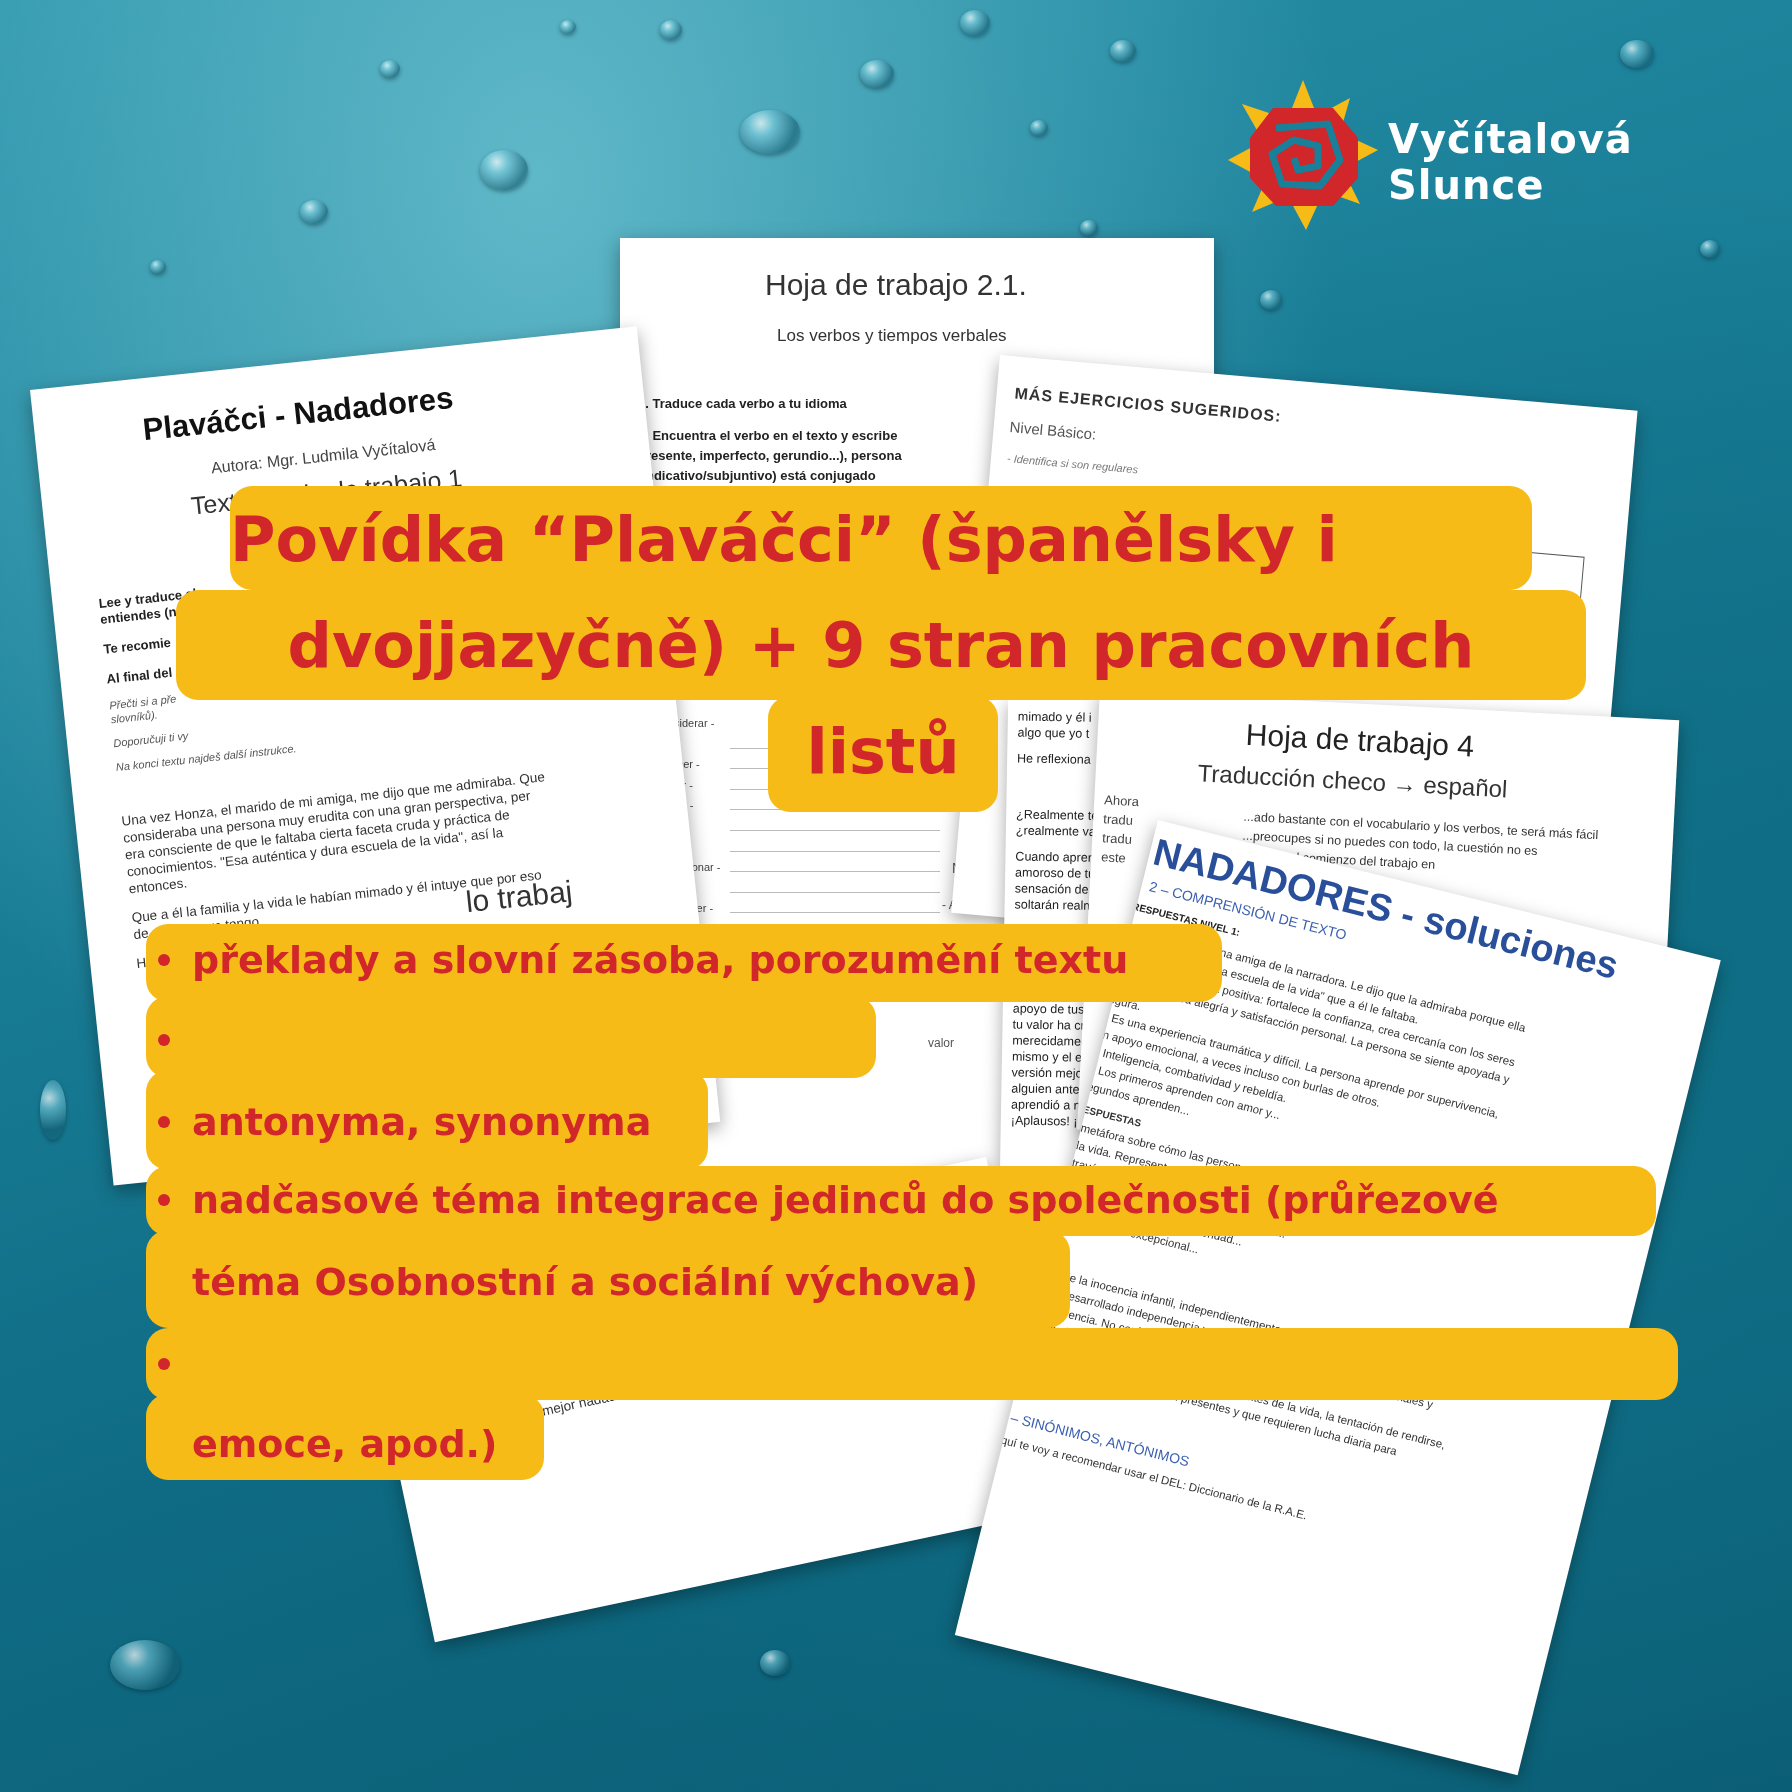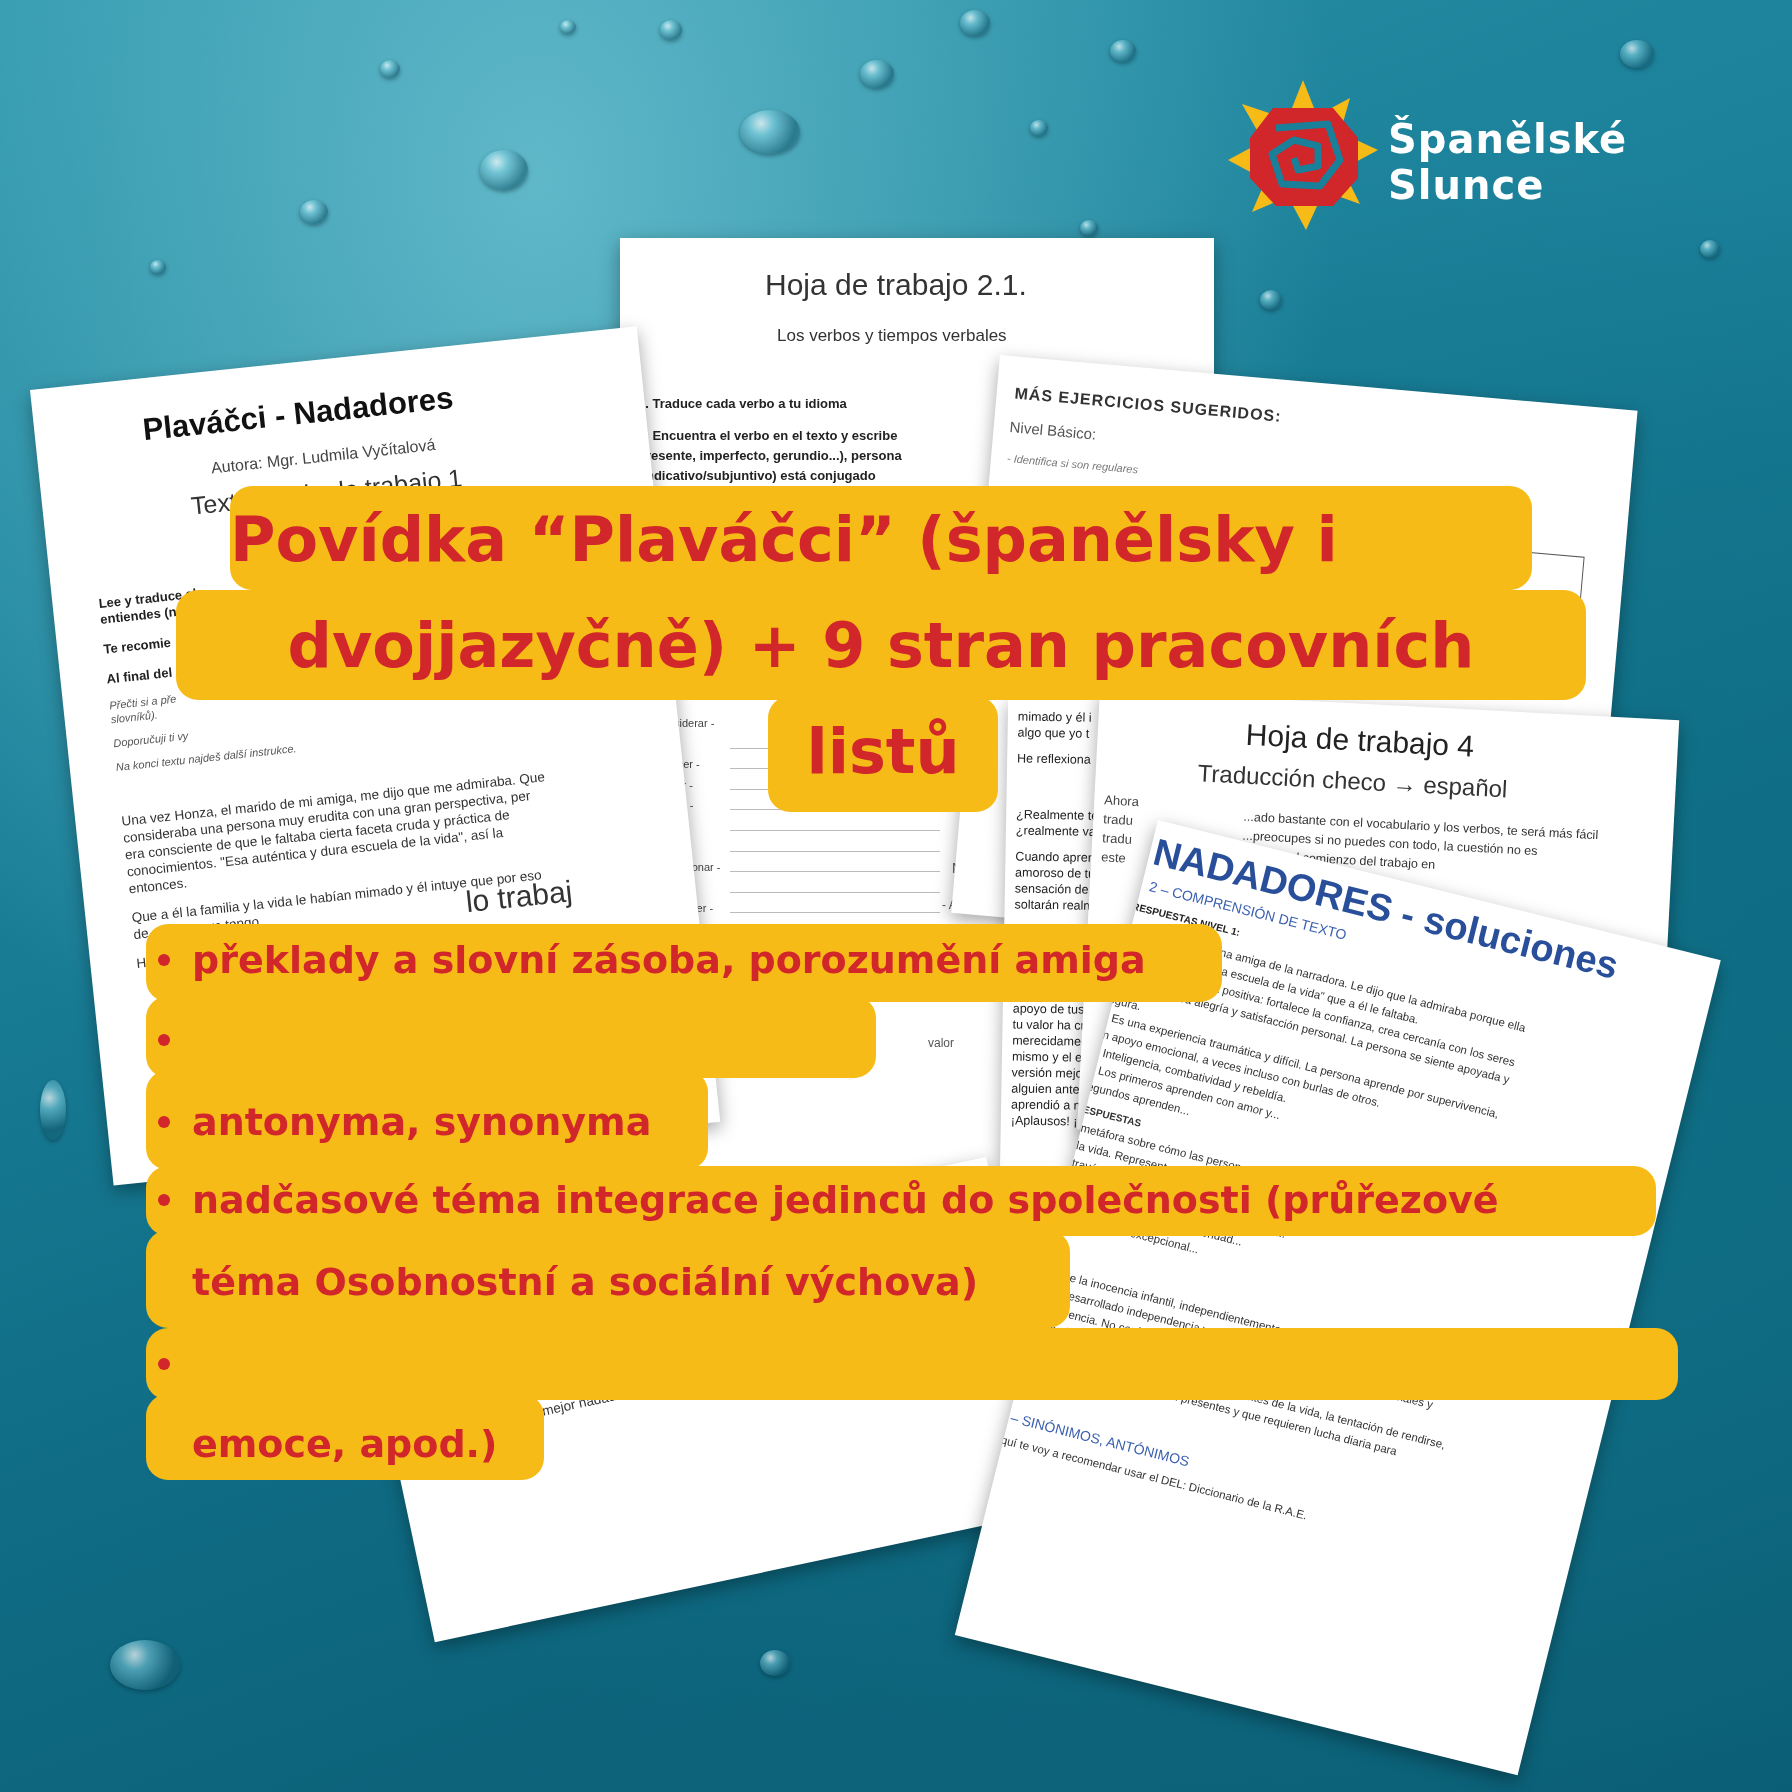--- a/index.html
+++ b/index.html
@@ -71,21 +71,21 @@
       <polygon points="132,124 104,114 118,96"></polygon>
       <polygon points="78,150 64,124 90,124"></polygon>
       <polygon points="24,132 36,104 52,120"></polygon>
       <polygon points="0,80 26,66 26,94"></polygon>
       <polygon points="14,24 44,34 30,52"></polygon>
     </g>
     <polygon points="45,28 105,28 130,58 130,98 105,126 48,126 22,98 22,58" fill="#d1262a"></polygon>
     <path d="M48,48 L100,44 L112,80 L92,106 L54,104 L44,74 L66,60 L90,66 L90,86 L70,90 L66,78" fill="none" stroke="#1a7f98" stroke-width="7" stroke-linejoin="round"></path>
   </svg>
   <div class="brand">
-    <div>Španělské</div>
+    <div>Vyčítalová</div>
     <div>Slunce</div>
   </div>
 </div>
 
 <div class="page" style="left:620px;top:238px;width:594px;height:1040px;">
   <div class="t" style="left:145px;top:30px;font-size:30px;color:#333;">Hoja de trabajo 2.1.</div>
   <div class="t" style="left:157px;top:88px;font-size:17px;color:#333;">Los verbos y tiempos verbales</div>
   <div class="t" style="left:18px;top:158px;font-size:13px;font-weight:bold;">1. Traduce cada verbo a tu idioma</div>
   <div class="t" style="left:18px;top:190px;font-size:13px;font-weight:bold;">2. Encuentra el verbo en el texto y escribe</div>
   <div class="t" style="left:18px;top:210px;font-size:13px;font-weight:bold;">presente, imperfecto, gerundio...), persona</div>
@@ -244,21 +244,21 @@
 
 <div class="ybox" style="left:146px;top:924px;width:1076px;height:78px;"></div>
 <div class="ybox" style="left:146px;top:996px;width:730px;height:82px;"></div>
 <div class="ybox" style="left:146px;top:1070px;width:562px;height:100px;"></div>
 <div class="ybox" style="left:146px;top:1166px;width:1510px;height:70px;"></div>
 <div class="ybox" style="left:146px;top:1230px;width:924px;height:98px;"></div>
 <div class="ybox" style="left:146px;top:1328px;width:1532px;height:72px;"></div>
 <div class="ybox" style="left:146px;top:1394px;width:398px;height:86px;"></div>
 
 <div class="bullet" style="left:146px;top:920px;">
-  <span class="dot"></span><span>překlady a slovní zásoba, porozumění amiga</span>
+  <span class="dot"></span><span>překlady a slovní zásoba, porozumění textu</span>
 </div>
 <div class="bullet" style="left:146px;top:1000px;">
   <span class="dot"></span>
 </div>
 <div class="bullet" style="left:146px;top:1082px;">
   <span class="dot"></span><span>antonyma, synonyma</span>
 </div>
 <div class="bullet" style="left:146px;top:1160px;">
   <span class="dot"></span><span>nadčasové téma integrace jedinců do společnosti (průřezové</span>
 </div>

